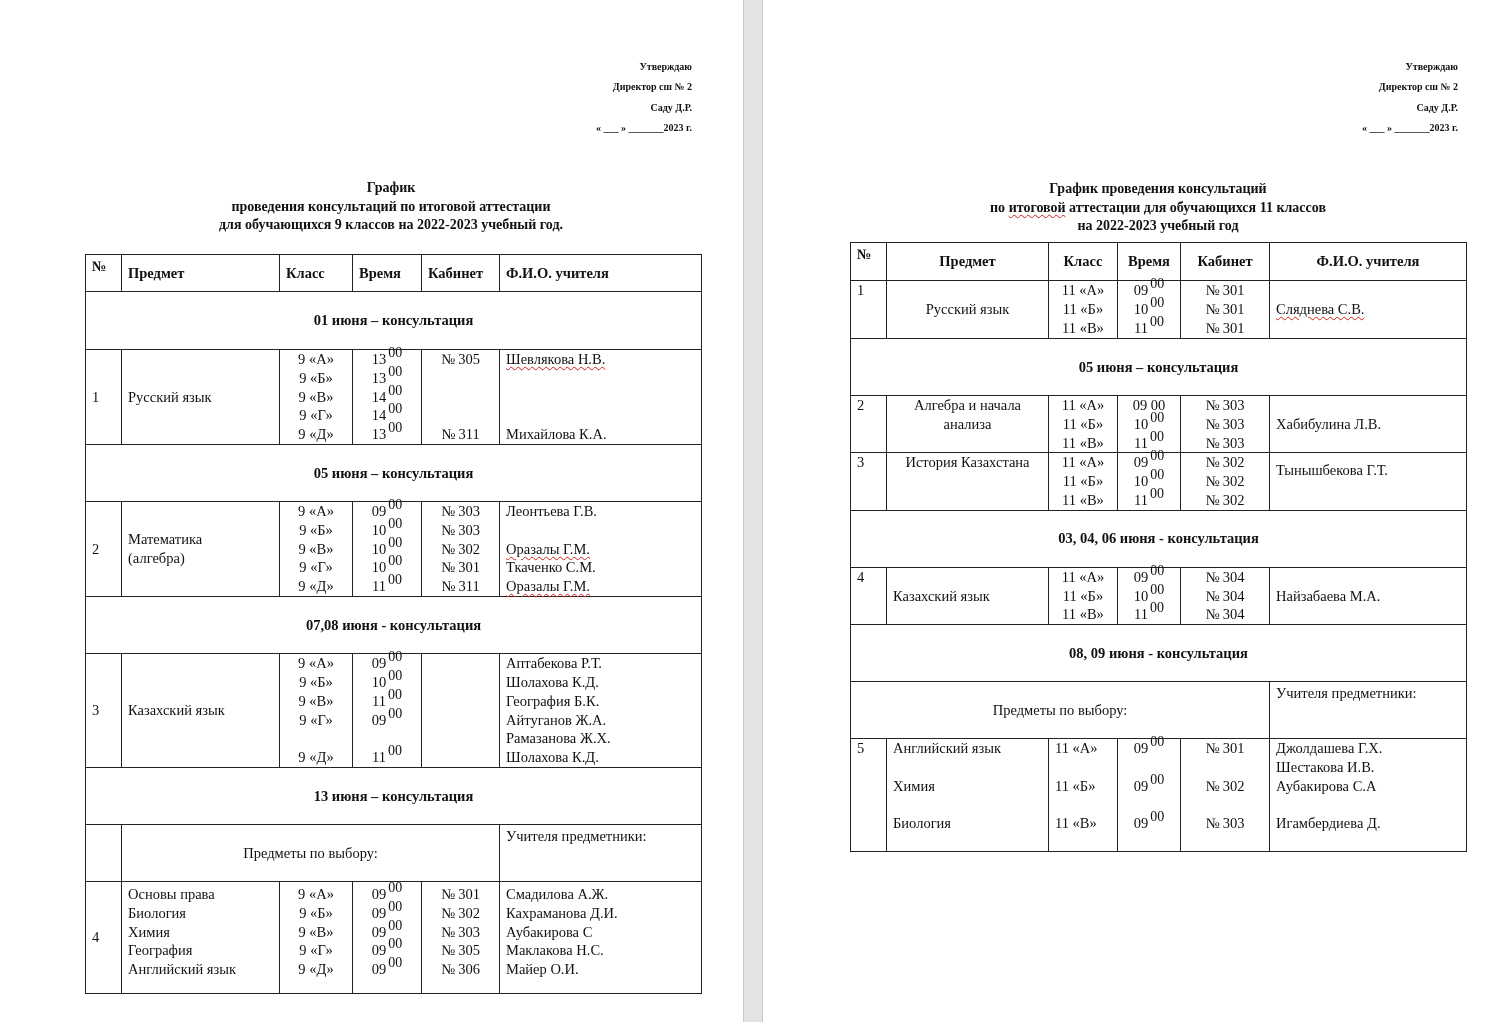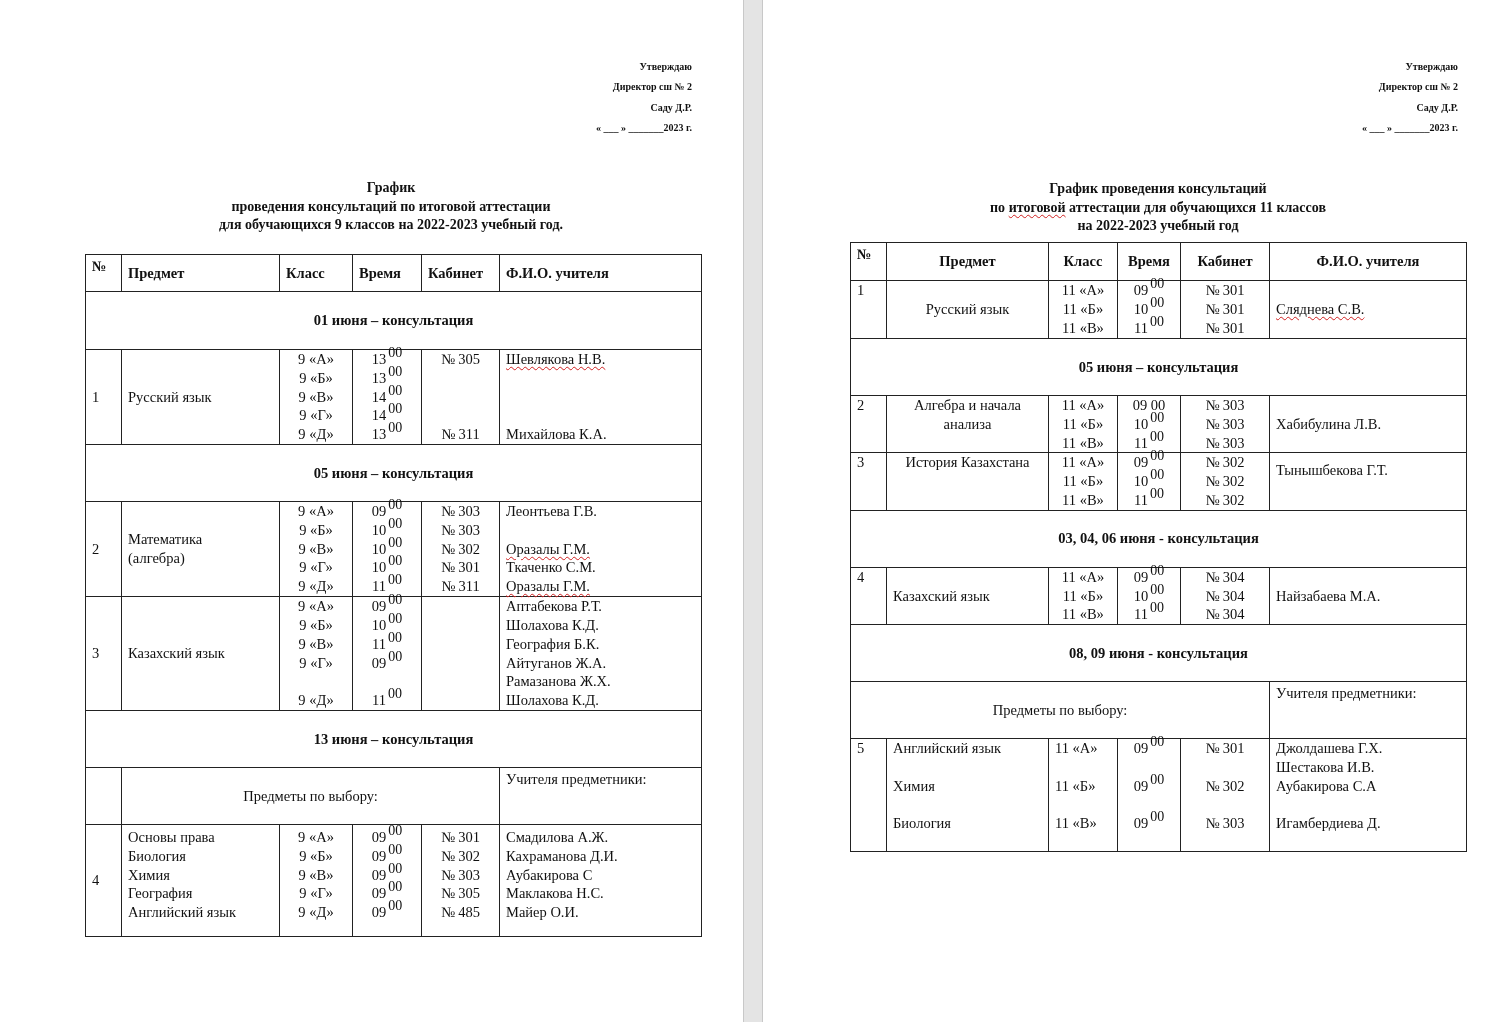--- a/index.html
+++ b/index.html
@@ -120,20 +120,23 @@
         <div>№ 311</div>
       </td>
       <td class="ml">
         <div>Леонтьева Г.В.</div>
         <div>&nbsp;</div>
         <div><span class="squiggle">Оразалы Г.М.</span></div>
         <div>Ткаченко С.М.</div>
         <div><span class="squiggle">Оразалы Г.М.</span></div>
       </td>
     </tr>
+    <tr class="date" style="height:57px;">
+      <td colspan="6">07,08  июня - консультация</td>
+    </tr>
     <tr style="height:114px;">
       <td>3</td>
       <td>Казахский язык</td>
       <td class="c ml">
         <div>9 «А»</div>
         <div>9 «Б»</div>
         <div>9 «В»</div>
         <div>9 «Г»</div>
         <div>&nbsp;</div>
         <div>9 «Д»</div>
@@ -185,21 +188,21 @@
         <div><span>09</span><sup>00</sup></div>
         <div><span>09</span><sup>00</sup></div>
         <div><span>09</span><sup>00</sup></div>
         <div><span>09</span><sup>00</sup></div>
       </td>
       <td class="c ml top" style="padding-top:3px;">
         <div>№ 301</div>
         <div>№ 302</div>
         <div>№ 303</div>
         <div>№ 305</div>
-        <div>№ 485</div>
+        <div>№ 306</div>
       </td>
       <td class="ml top" style="padding-top:3px;">
         <div>Смадилова А.Ж.</div>
         <div>Кахраманова Д.И.</div>
         <div>Аубакирова С</div>
         <div>Маклакова Н.С.</div>
         <div>Майер О.И.</div>
       </td>
     </tr>
   </tbody>

